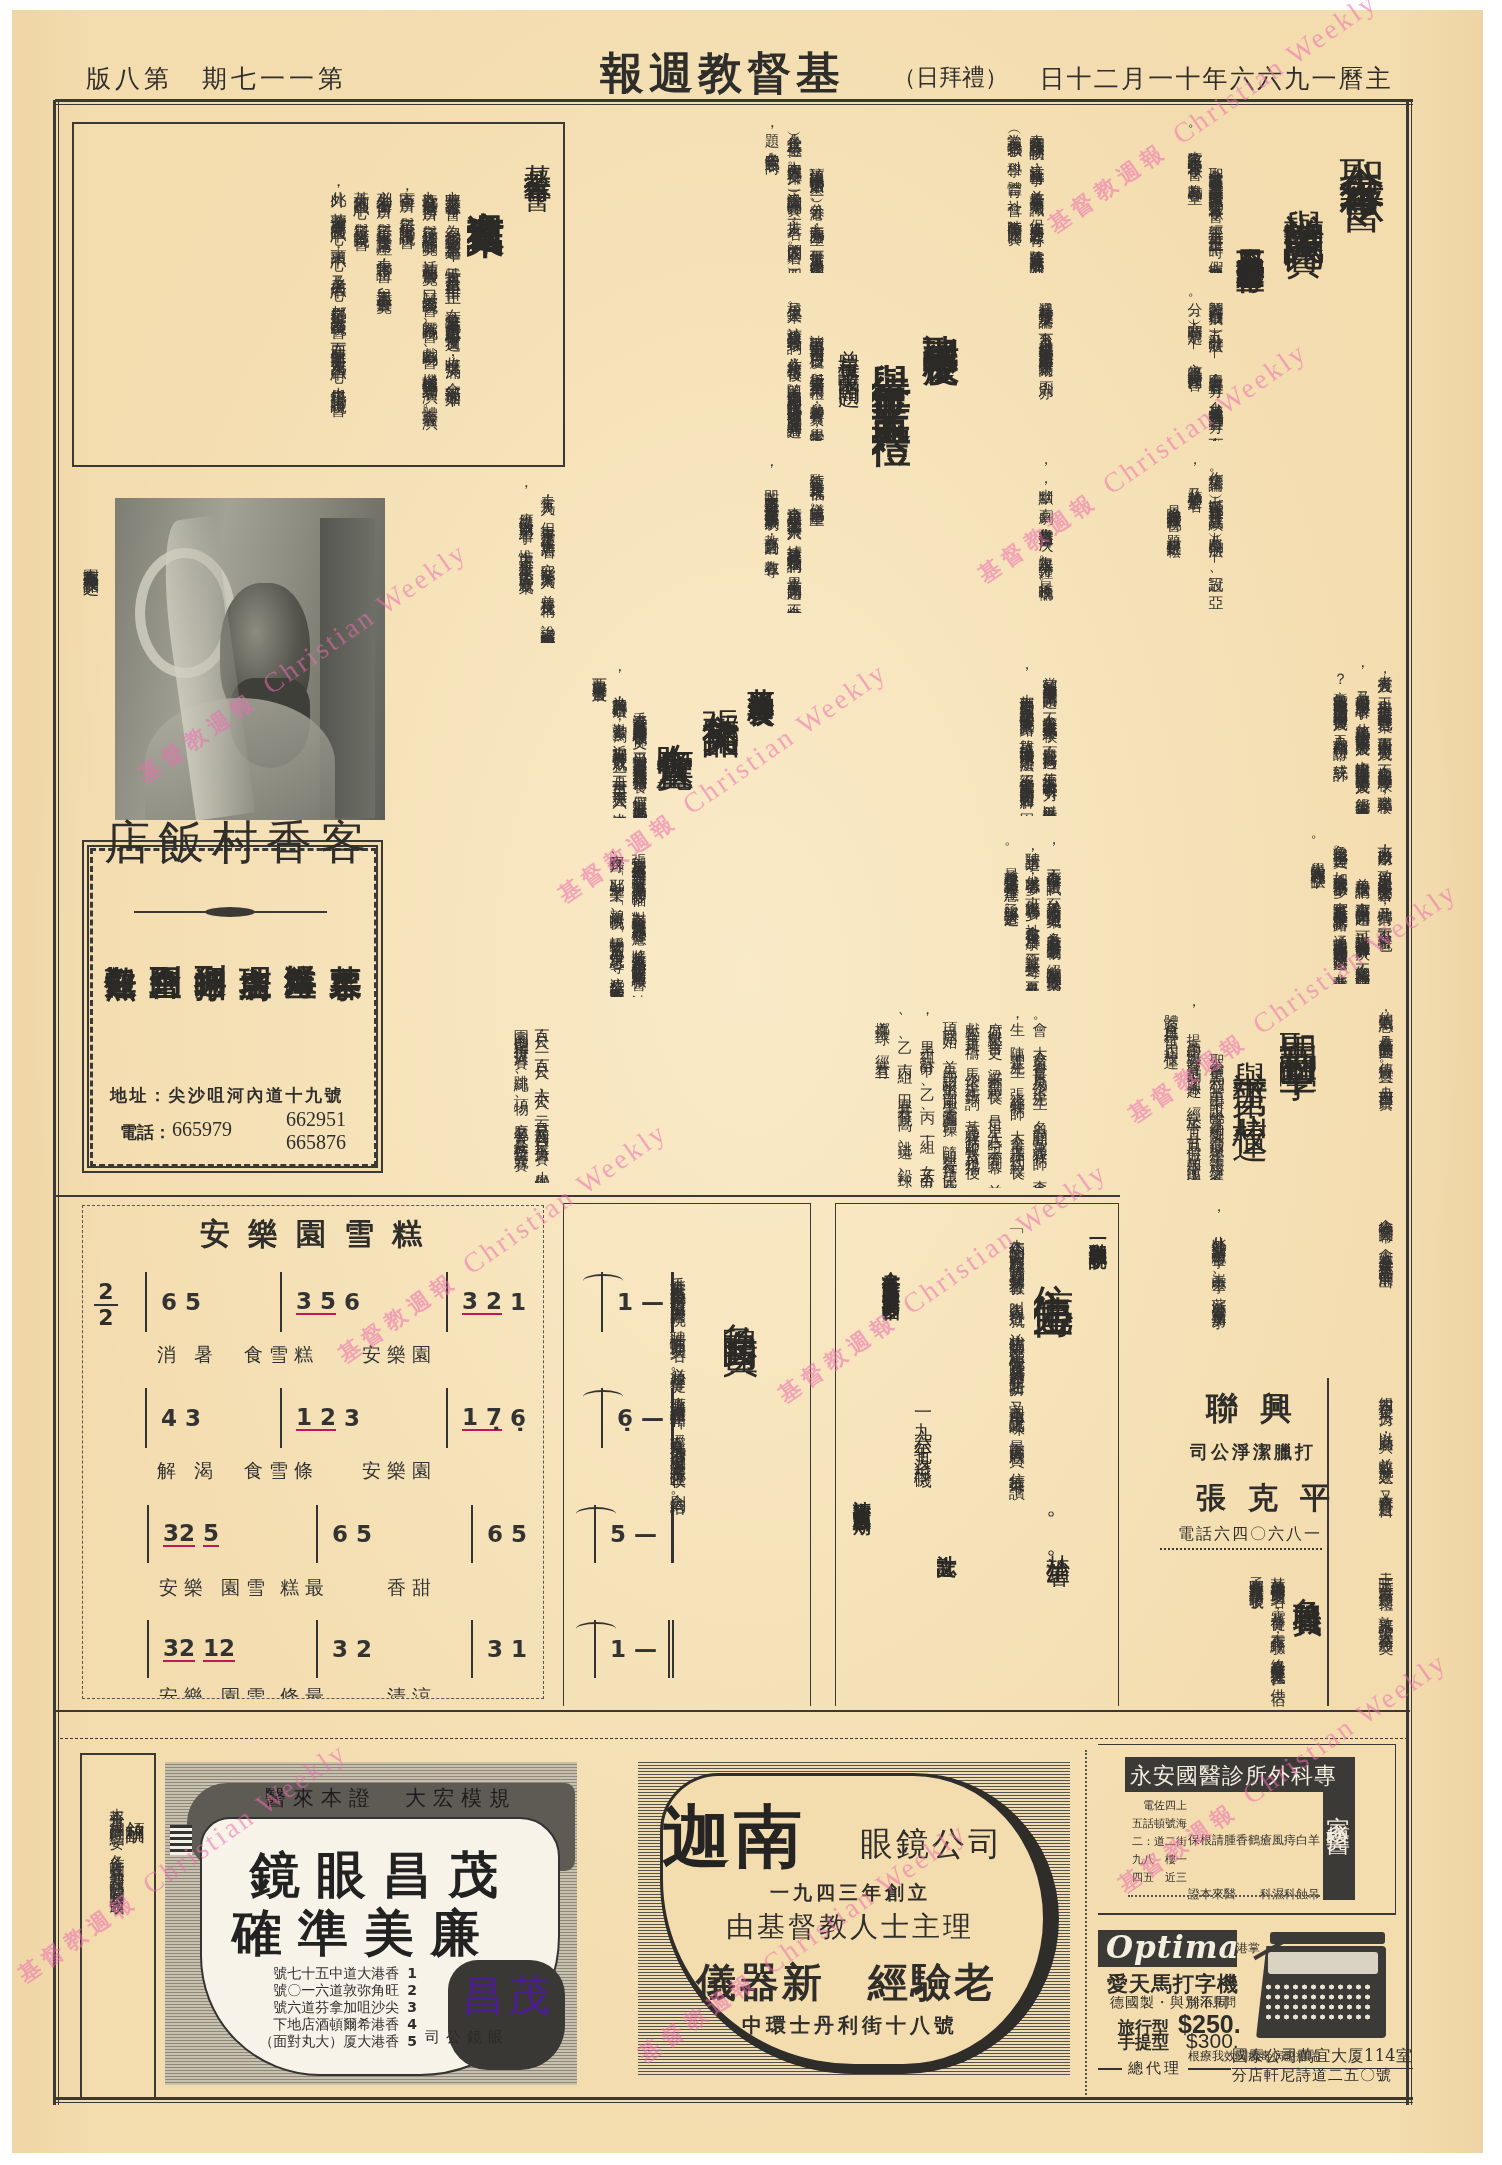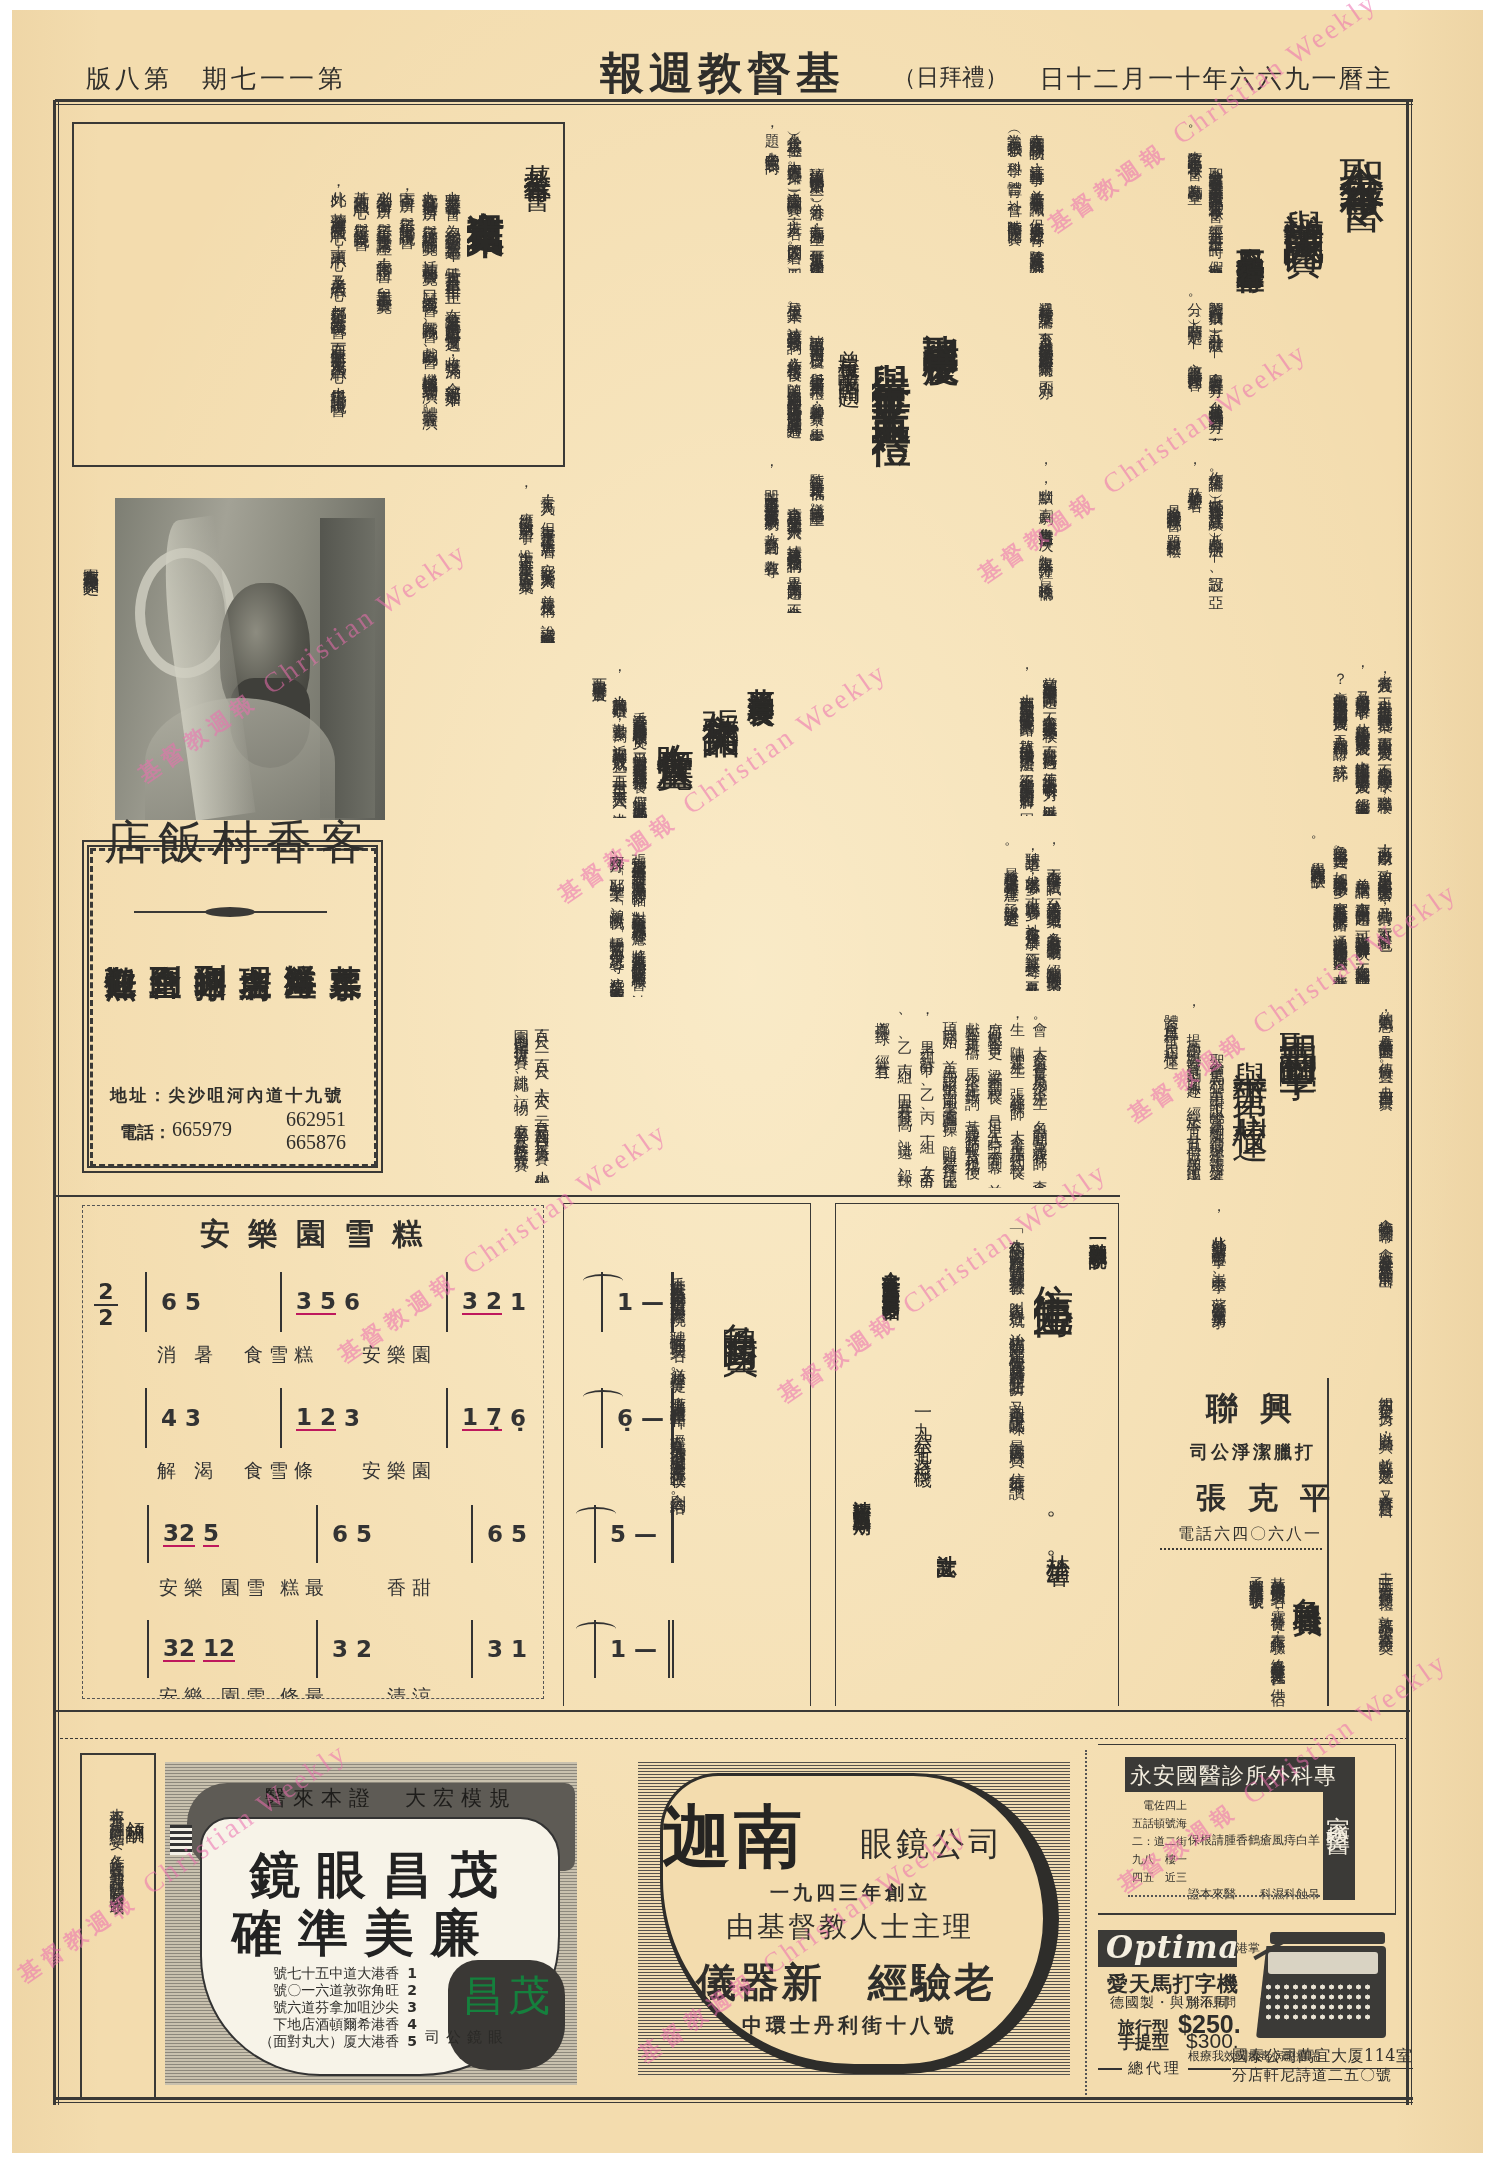--- a/index.html
+++ b/index.html
@@ -227,21 +227,21 @@
   <div class="abs rtl" style="left:232px;top:1900px;font-size:50px;font-weight:bold;letter-spacing:16px;color:#222;">廉美準確</div>
   <div class="abs rtl" style="left:250px;top:1842px;font-size:50px;font-weight:bold;letter-spacing:16px;color:#222;">茂昌眼鏡</div>
   <div class="abs" style="left:262px;top:1965px;width:155px;font-size:14px;line-height:17px;">
     <div class="rtl" style="direction:rtl;"><span style="font-family:'DejaVu Sans',sans-serif;font-weight:bold;margin-left:8px;">1</span><span class="rtl">香港大道中五十七號</span></div>
     <div class="rtl" style="direction:rtl;"><span style="font-family:'DejaVu Sans',sans-serif;font-weight:bold;margin-left:8px;">2</span><span class="rtl">旺角弥敦道六一〇號</span></div>
     <div class="rtl" style="direction:rtl;"><span style="font-family:'DejaVu Sans',sans-serif;font-weight:bold;margin-left:8px;">3</span><span class="rtl">尖沙咀加拿芬道六號</span></div>
     <div class="rtl" style="direction:rtl;"><span style="font-family:'DejaVu Sans',sans-serif;font-weight:bold;margin-left:8px;">4</span><span class="rtl">香港希爾頓酒店地下</span></div>
     <div class="rtl" style="direction:rtl;"><span style="font-family:'DejaVu Sans',sans-serif;font-weight:bold;margin-left:8px;">5</span><span class="rtl">香港大厦（大丸對面）</span></div>
   </div>
   <div class="abs" style="left:448px;top:1960px;width:117px;height:110px;background:#3a3835;border-radius:30px 35px 45px 40px;"></div>
-  <div class="abs rtl" style="left:462px;top:1968px;font-size:42px;color:#15803d;letter-spacing:4px;">茂昌</div>
+  <div class="abs rtl" style="left:462px;top:1968px;font-size:42px;color:#4c1d95;letter-spacing:4px;">茂昌</div>
   <div class="abs rtl" style="left:425px;top:2028px;font-size:15px;color:#2b2a27;letter-spacing:6px;">眼鏡公司</div>
 
   <div class="abs hatch2" style="left:638px;top:1762px;width:432px;height:315px;"></div>
   <div class="abs" style="left:660px;top:1773px;width:380px;height:288px;background:#f3dcae;border:3px solid #2e2d2a;border-right-width:16px;border-bottom-width:10px;border-radius:60px 150px 160px 200px;"></div>
   <div class="abs" style="left:662px;top:1792px;font-size:68px;font-weight:bold;letter-spacing:4px;color:#252422;white-space:nowrap;">迦南</div>
   <div class="abs" style="left:860px;top:1822px;font-size:33px;letter-spacing:3px;white-space:nowrap;">眼鏡公司</div>
   <div class="abs" style="left:770px;top:1880px;font-size:19px;font-weight:bold;letter-spacing:4px;white-space:nowrap;">一九四三年創立</div>
   <div class="abs" style="left:726px;top:1908px;font-size:28px;letter-spacing:3px;white-space:nowrap;">由基督教人士主理</div>
   <div class="abs" style="left:696px;top:1955px;font-size:40px;font-weight:bold;letter-spacing:3px;white-space:nowrap;">儀器新　經驗老</div>
   <div class="abs" style="left:742px;top:2012px;font-size:20px;font-weight:bold;letter-spacing:4px;white-space:nowrap;">中環士丹利街十八號</div>

